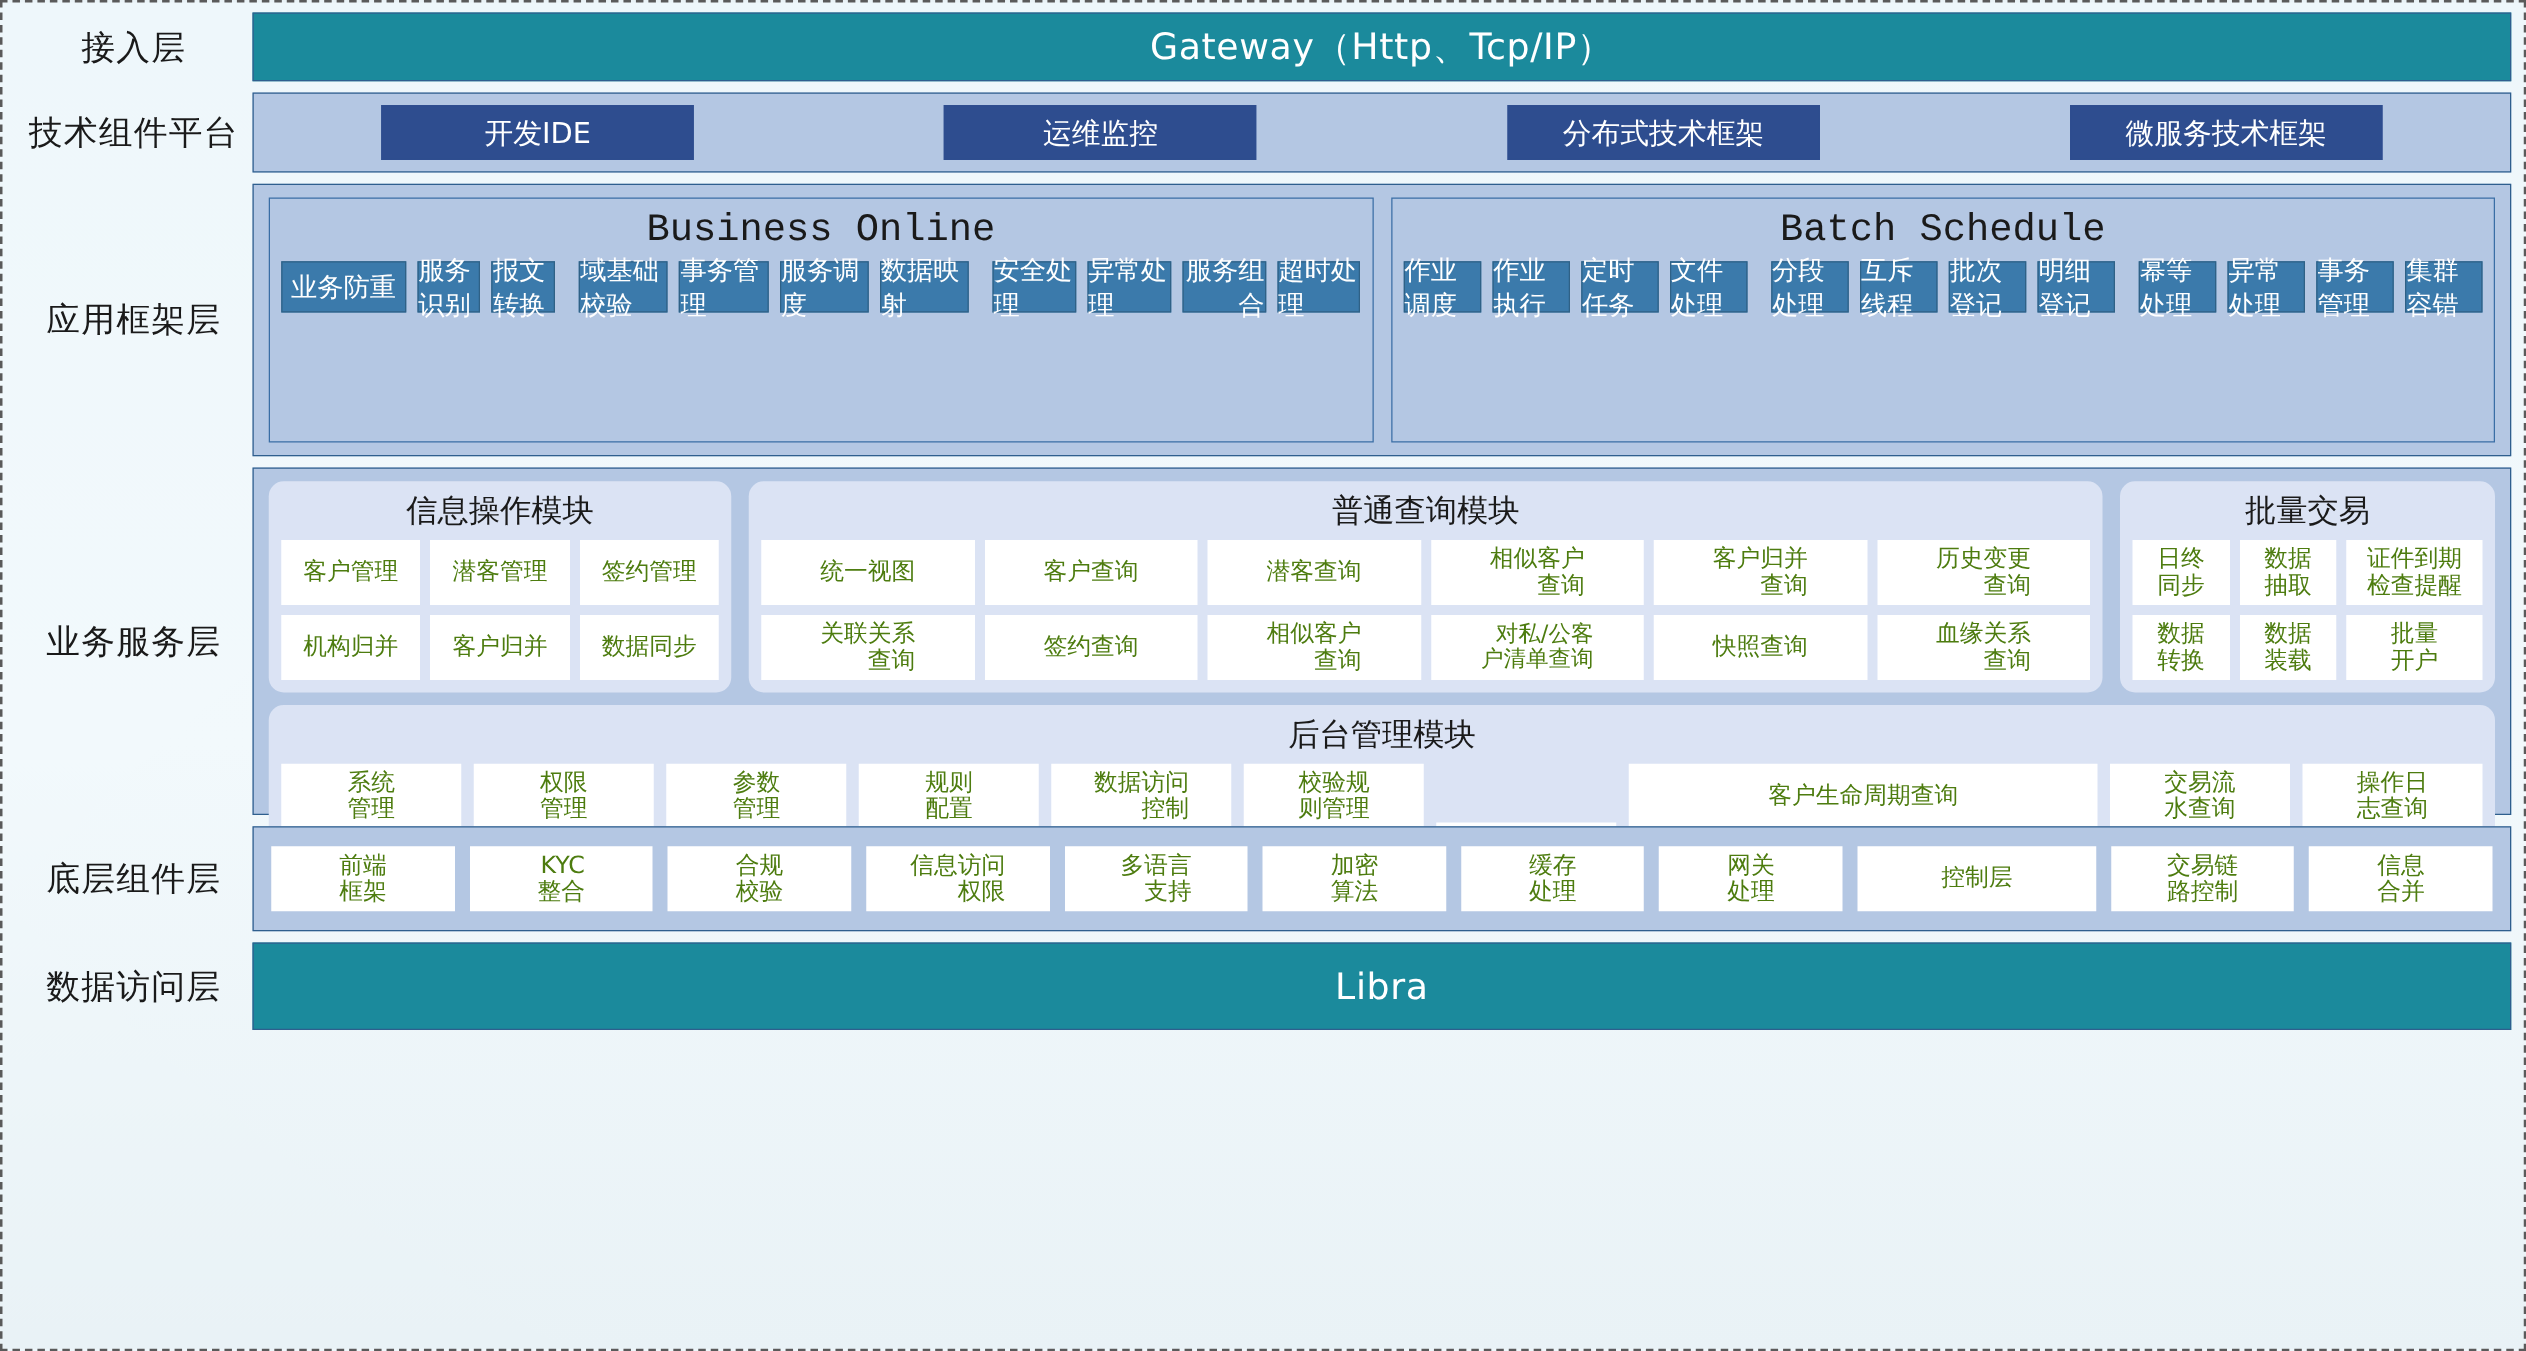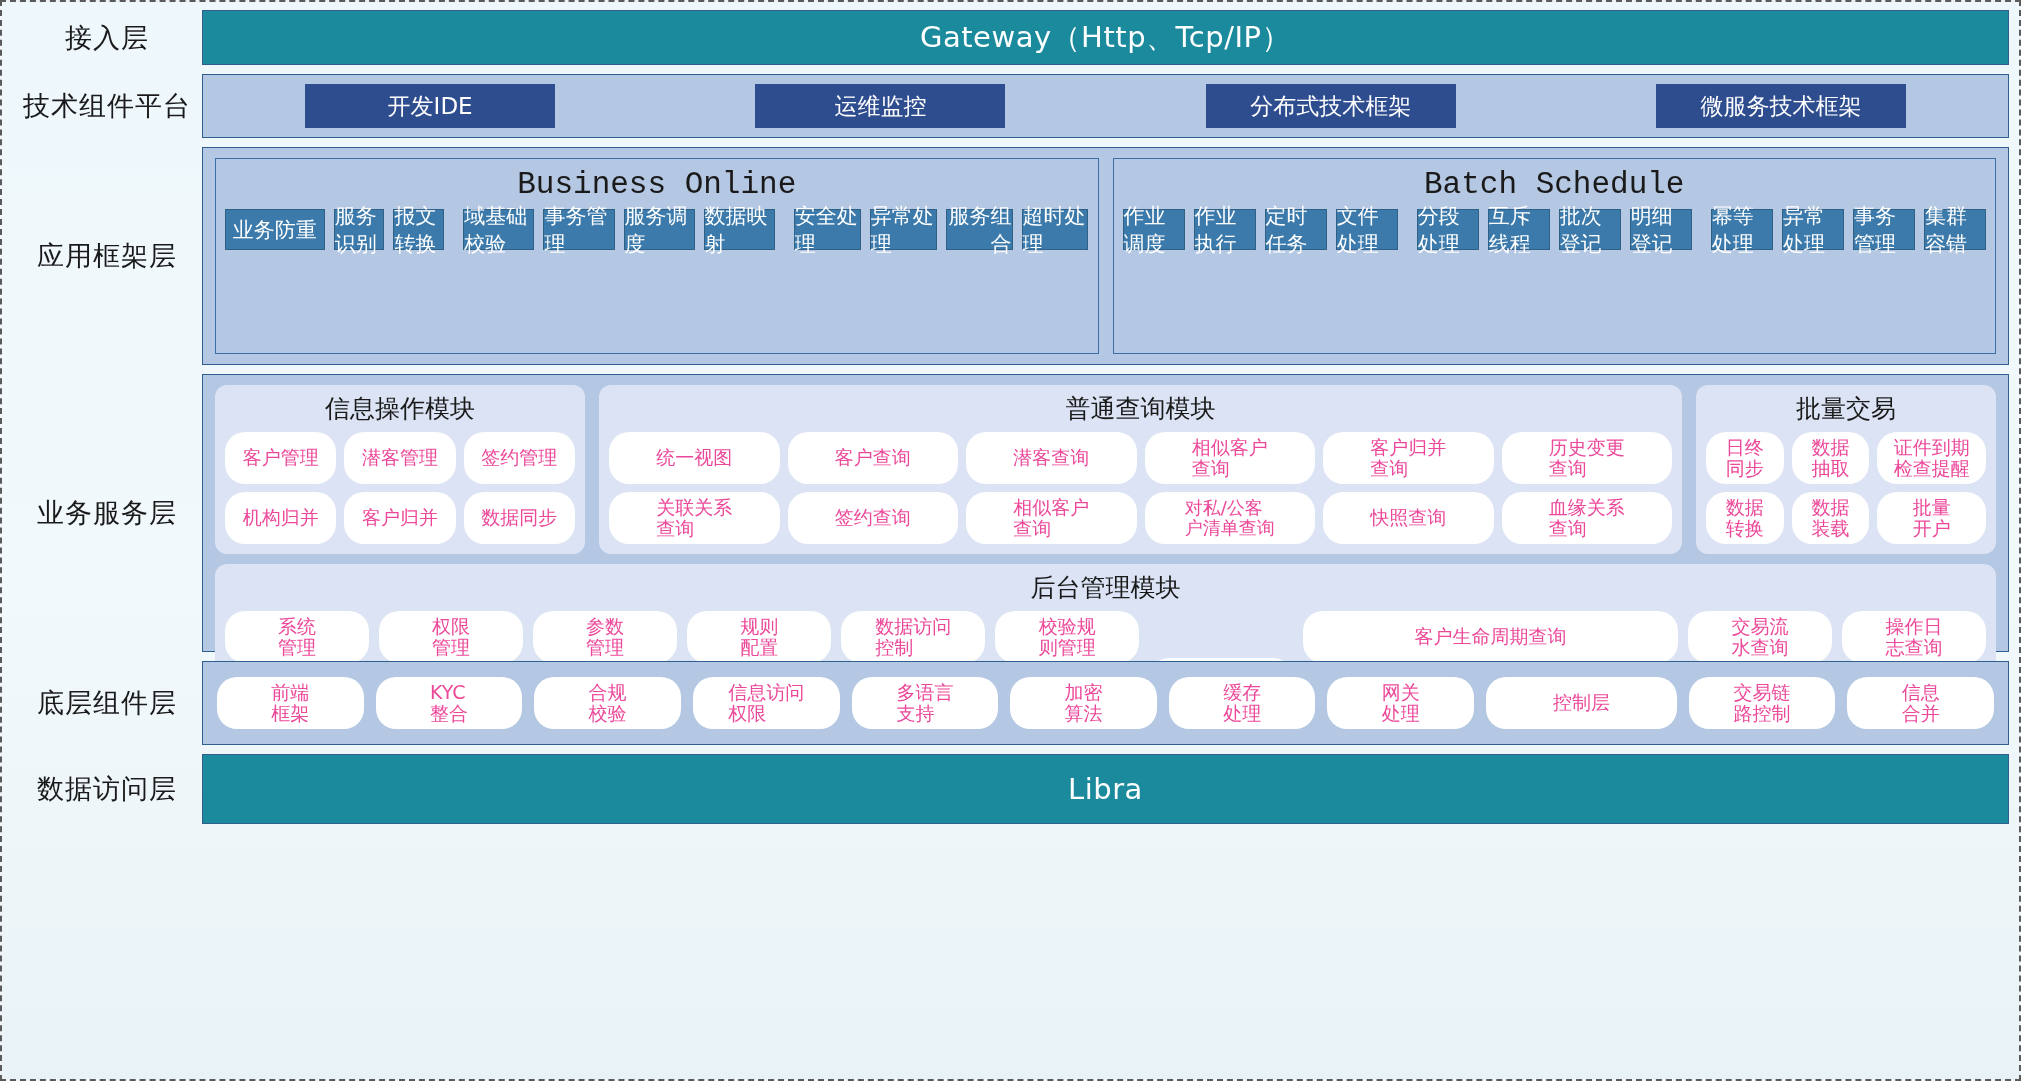--- a/index.html
+++ b/index.html
@@ -64,27 +64,26 @@
     color: #ffffff;
     font-size: 21px;
     display: flex; align-items: center; justify-content: center;
     height: 41px;
     font-family: "DejaVu Sans", "Liberation Sans", sans-serif;
   }
 
   
   .chip-white {
     background: #ffffff;
-    color: #ec4899;
+    color: #4d7c0f;
     font-size: 19px; line-height: 1.12;
     display: flex; align-items: center; justify-content: center;
-    text-align: left;
+    text-align: right;
     height: 52px;
     font-family: "DejaVu Sans", "Liberation Sans", sans-serif;
-    border-radius: 20px;
   }
 
   
   .group-box {
     background: #b4c7e3;
     border: 1.5px solid #3a6ea5;
     padding: 6px 9px 9px 9px;
     display: flex; flex-direction: column;
   }
   .group-title {

